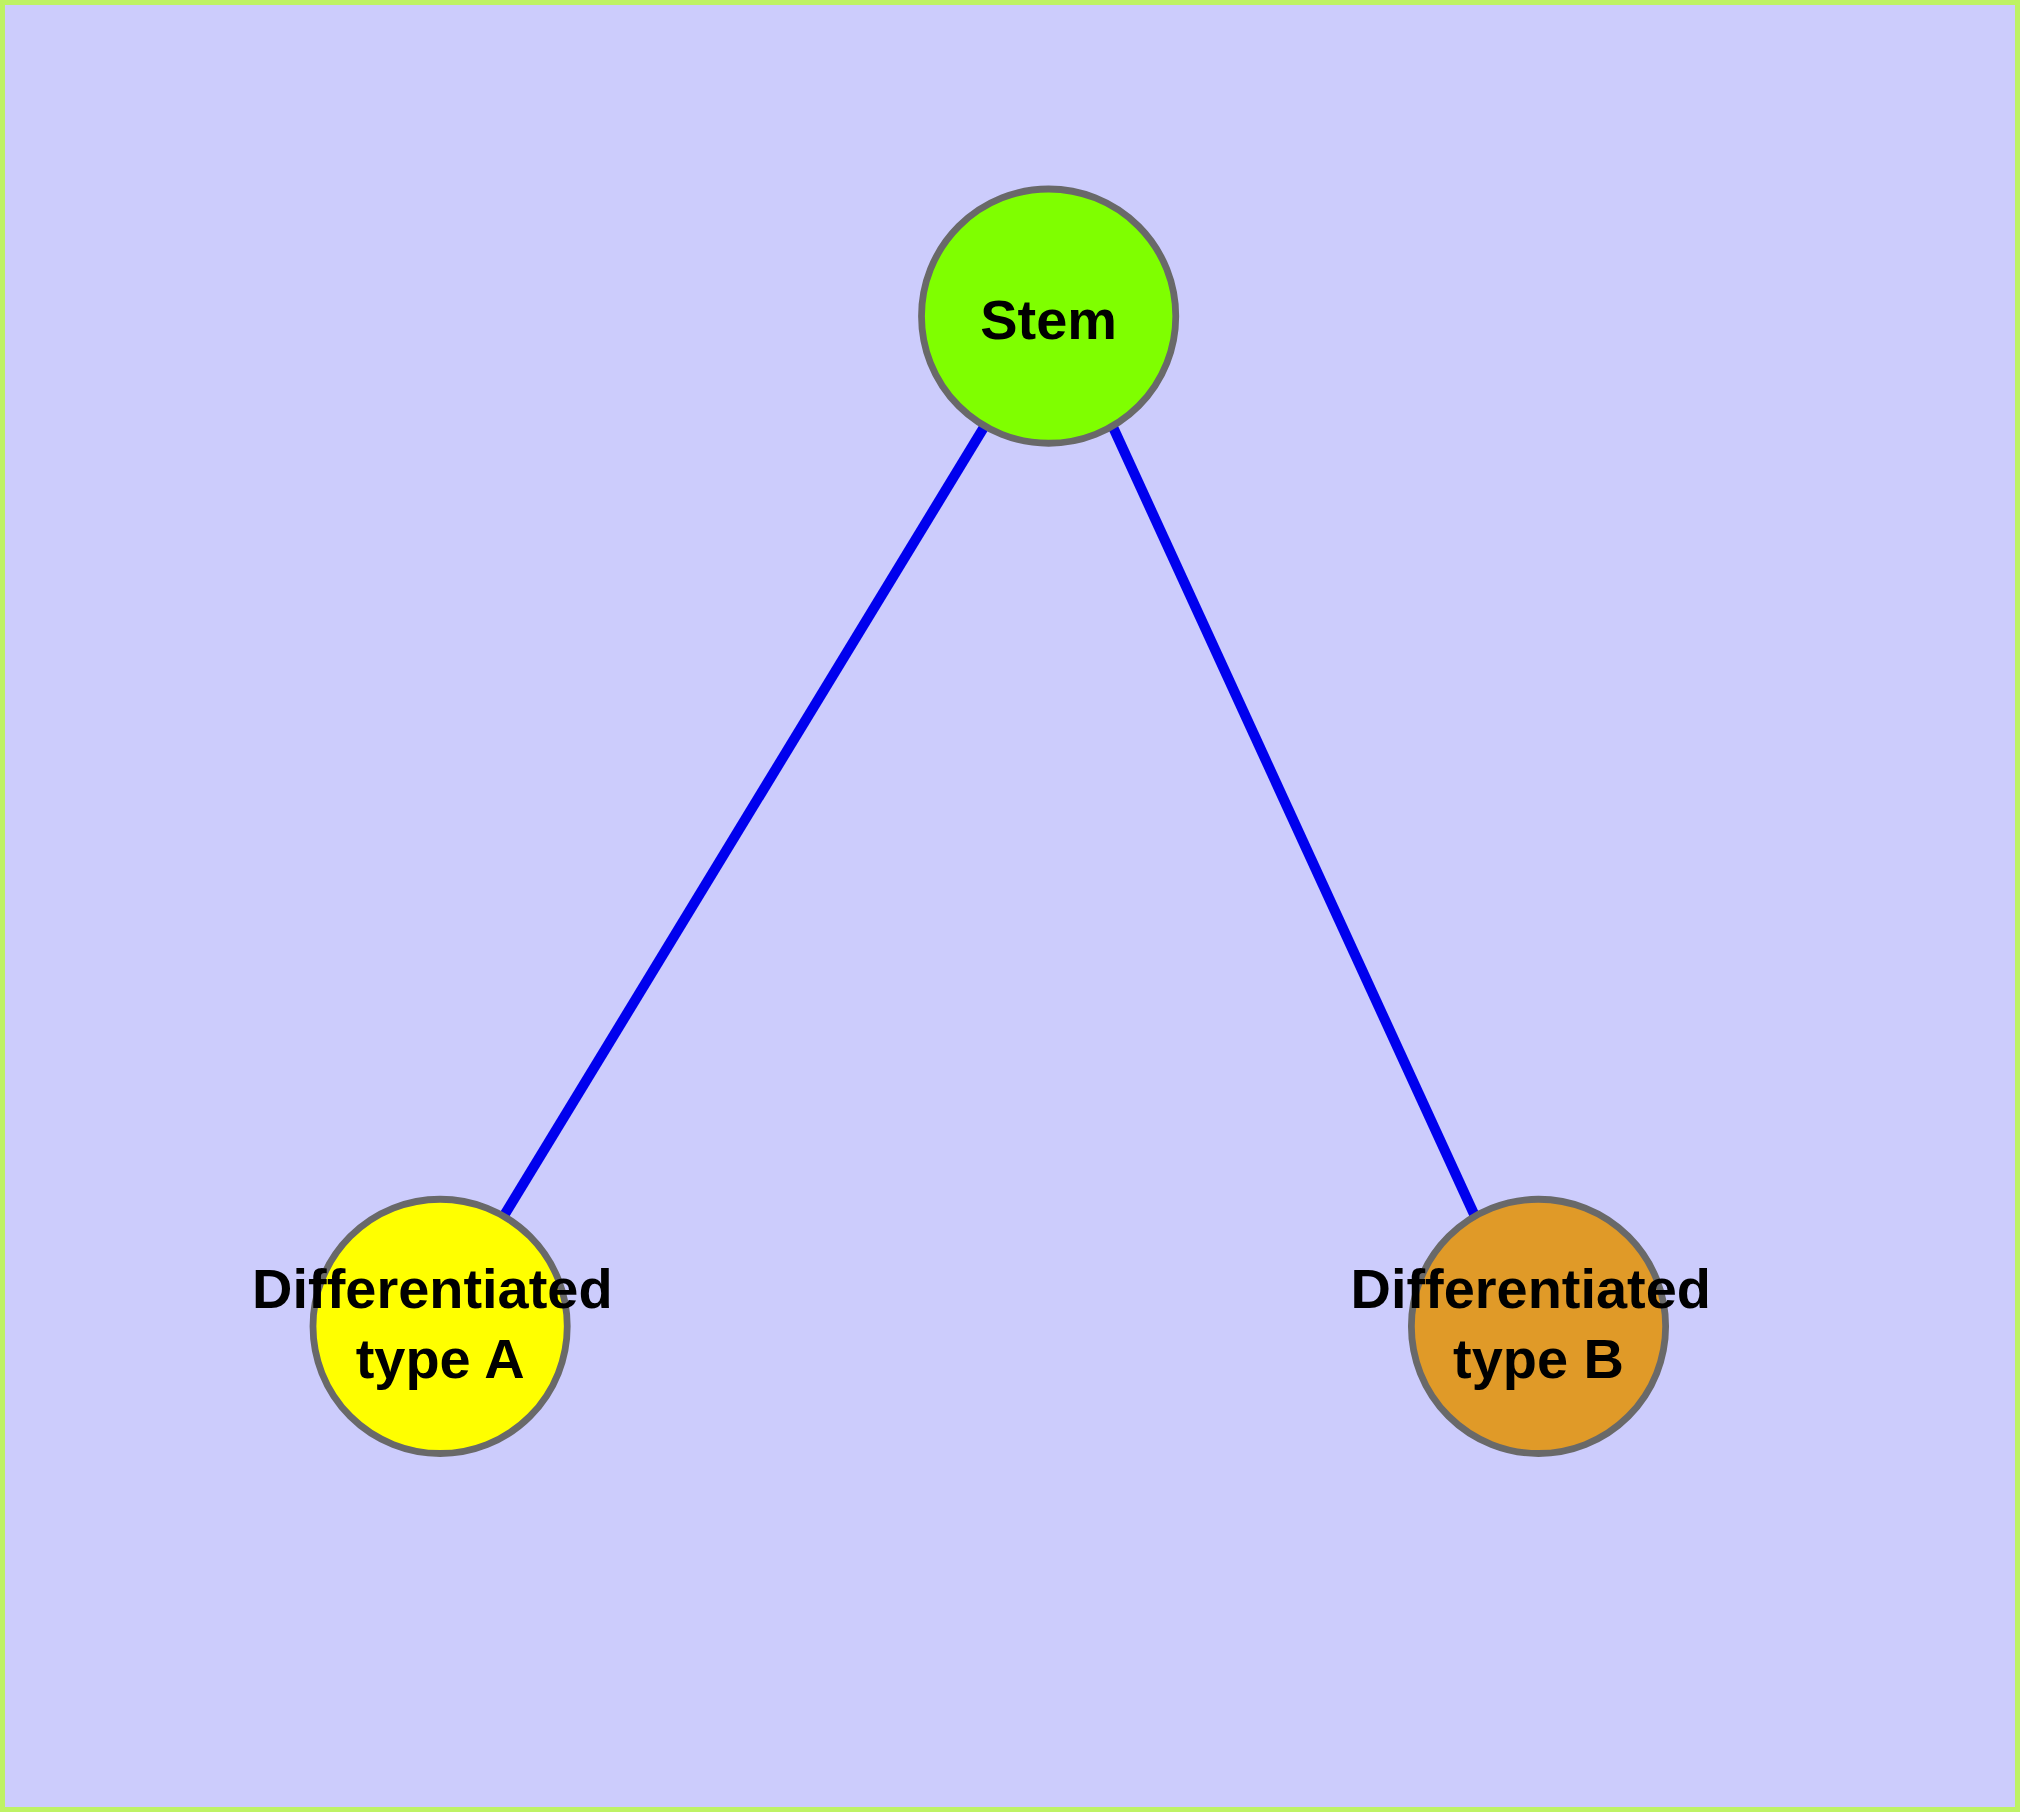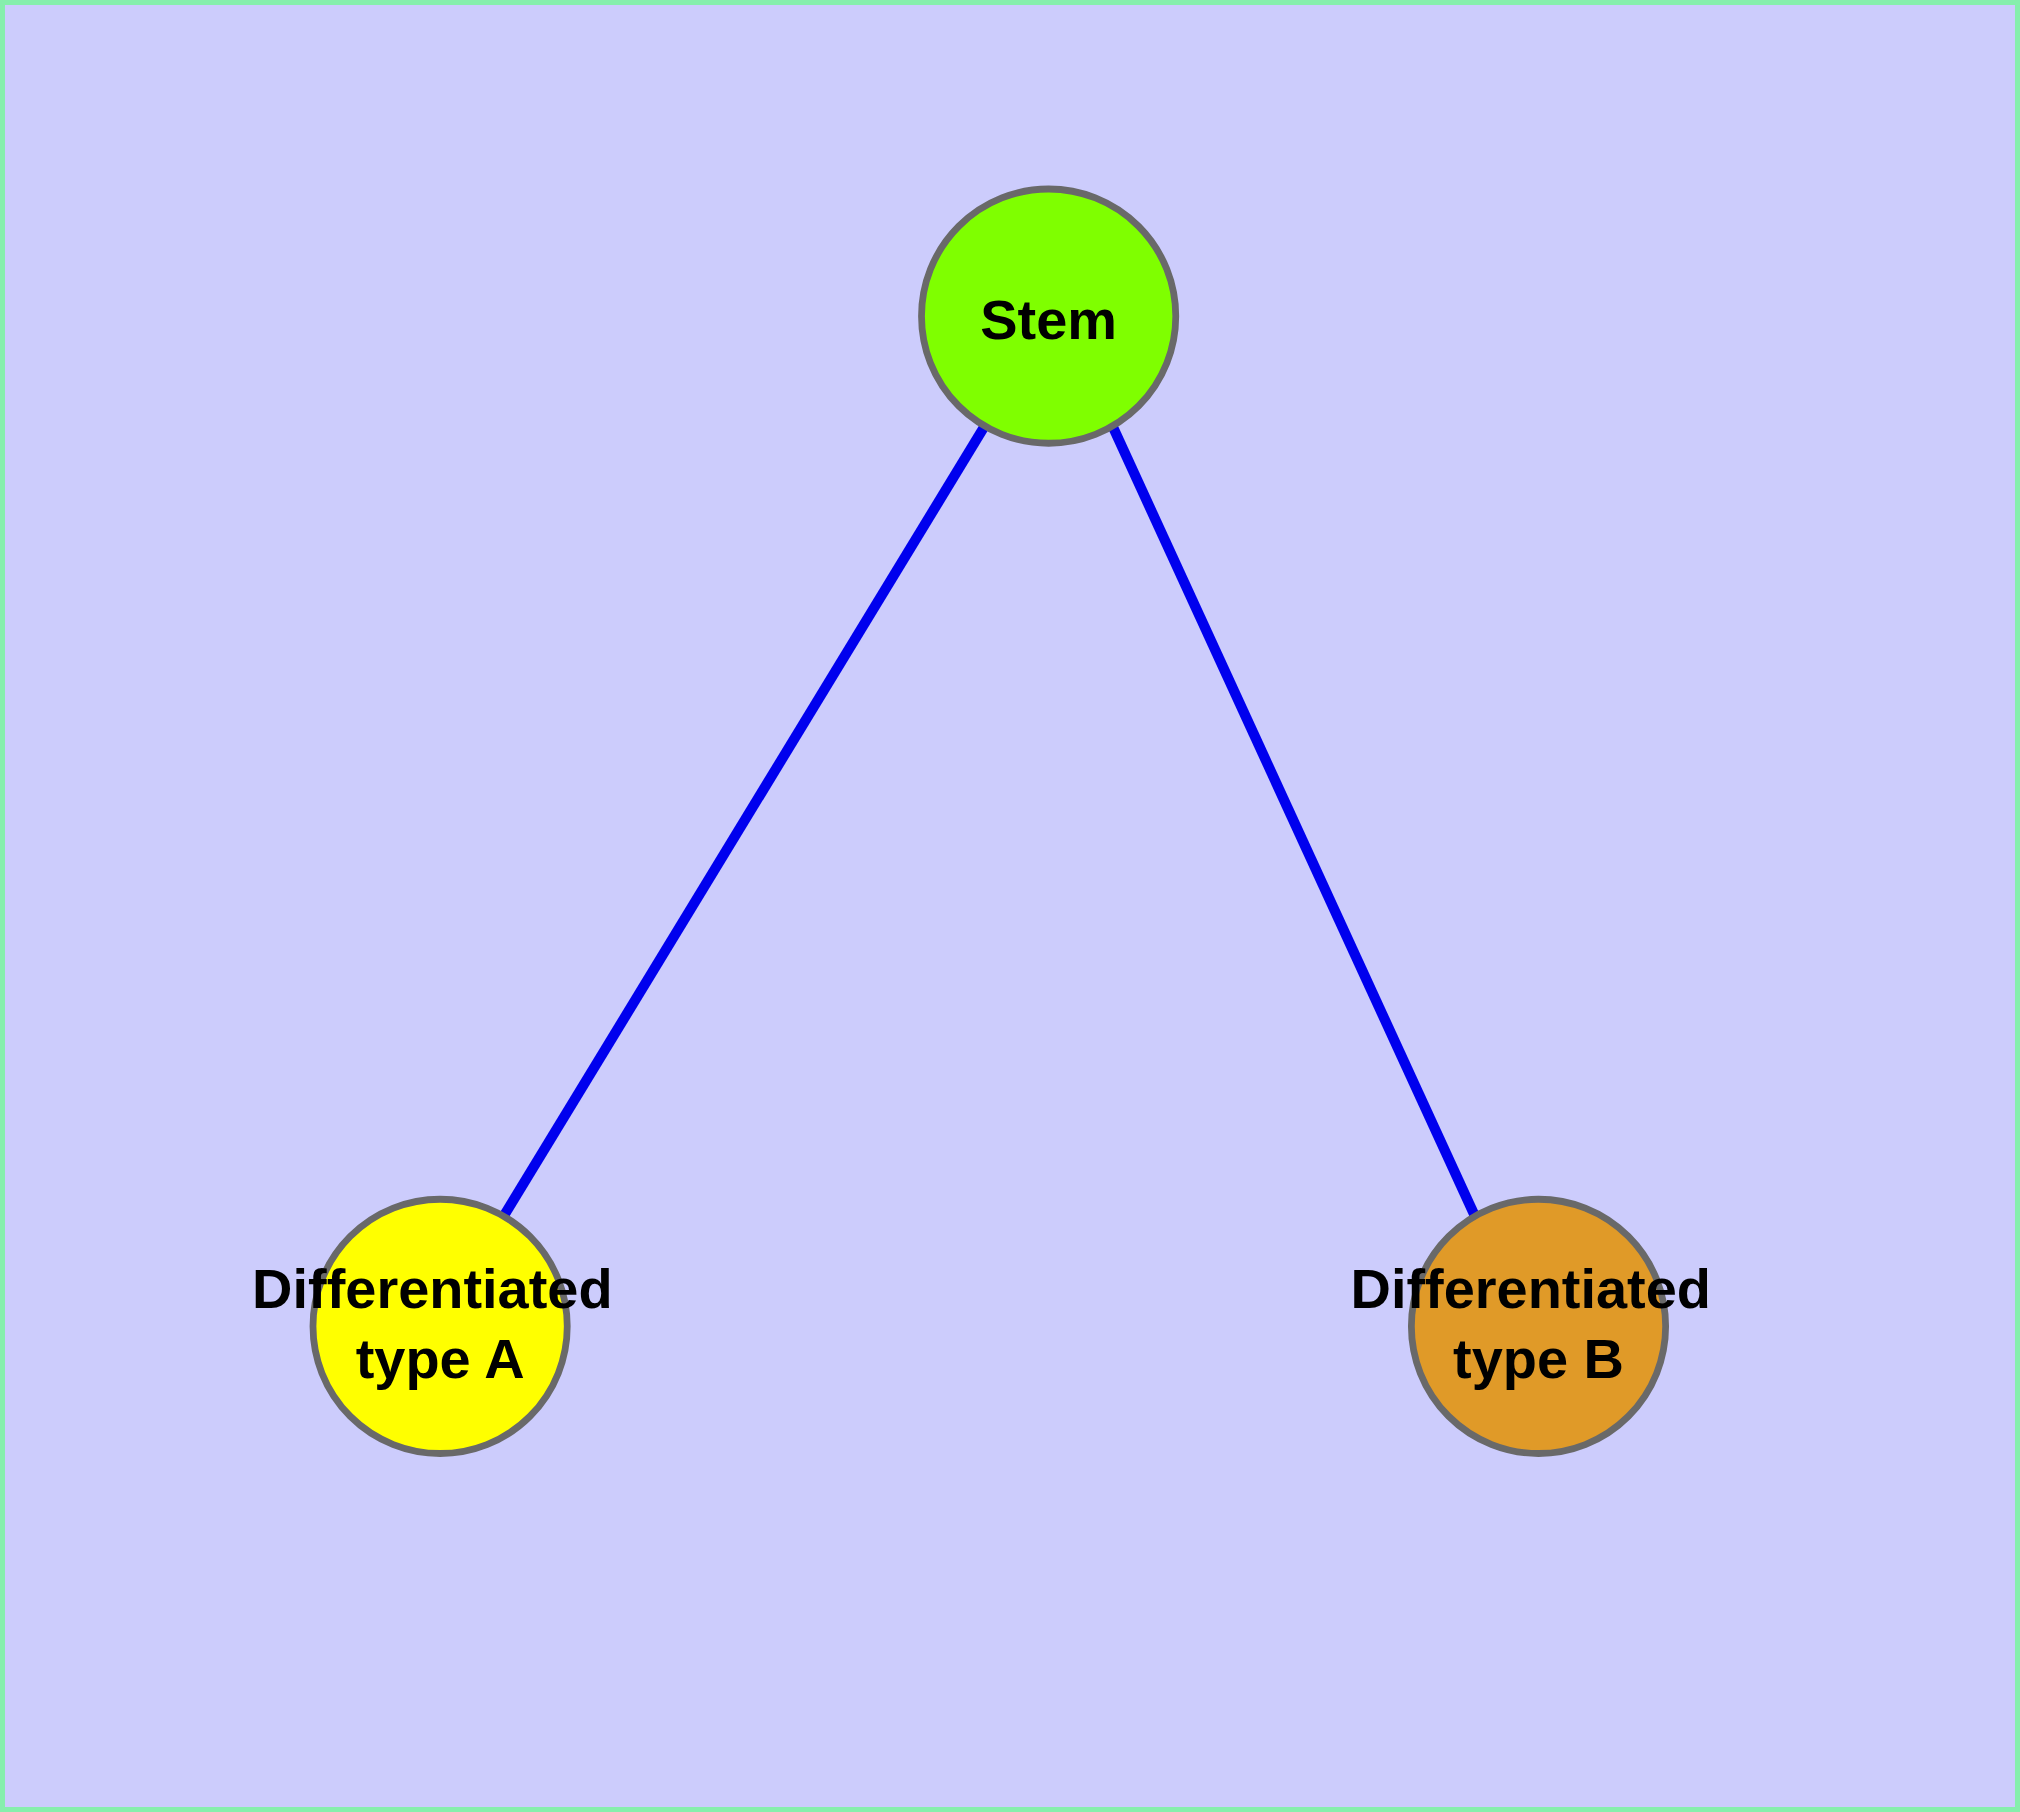--- a/index.html
+++ b/index.html
@@ -4,21 +4,21 @@
 <style>
   html, body {
     margin: 0;
     padding: 0;
     background: #ffffff;
   }
   #stage {
     position: relative;
     width: 2021px;
     height: 1812px;
-    background: #86efac;
+    background: #bef264;
     overflow: hidden;
     font-family: "Liberation Sans", sans-serif;
   }
   #canvas {
     position: absolute;
     left: 5.1px;
     top: 5.1px;
     width: 2010px;
     height: 1802px;
     background: #ccccfc;

